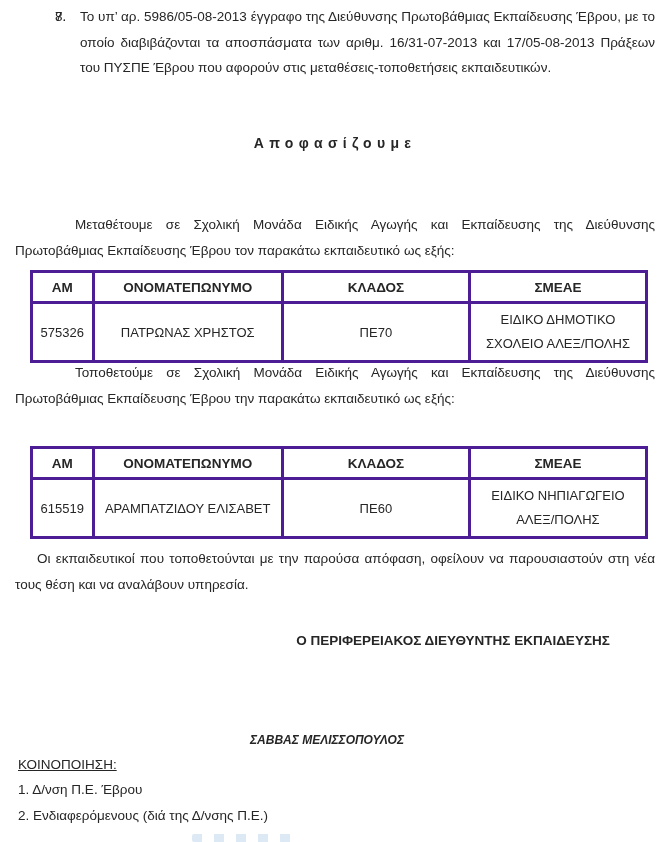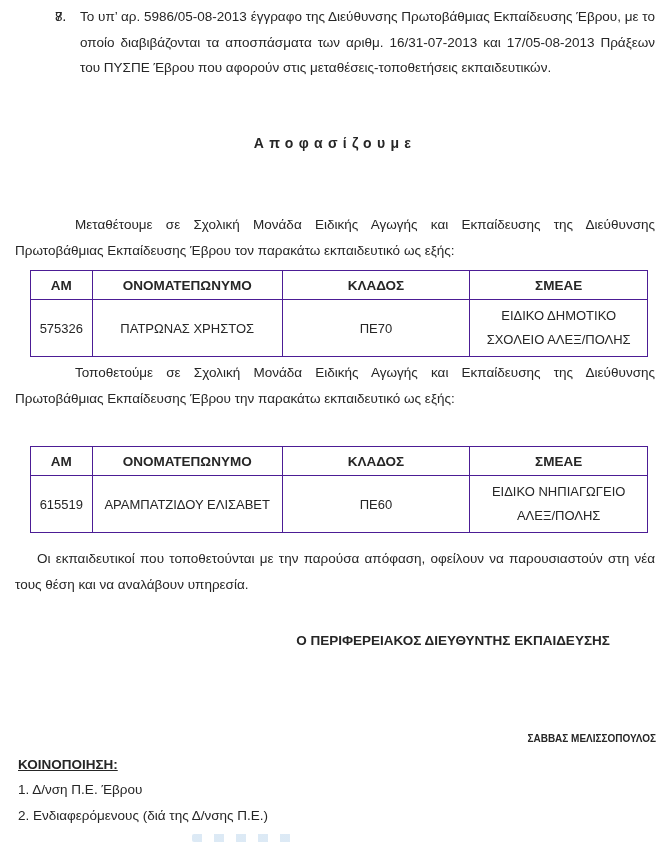--- a/index.html
+++ b/index.html
@@ -17,35 +17,35 @@
   .para{position:absolute;left:15px;width:640px;text-align:justify;
     font-size:13.5px;line-height:25.5px;}
   .para-transfer{top:183px;text-indent:60px;margin-top:29px;}
   .para-placement{top:360px;text-indent:60px;}
   .para-obligation{top:546px;text-indent:22px;}
   table.doc-table{position:absolute;left:30px;width:618px;
     border-collapse:collapse;table-layout:fixed;font-size:13px;}
   .table-transfer{top:270px;}
   .table-placement{top:446px;}
   table.doc-table th,table.doc-table td{
-    border:1px solid #4c1d95;text-align:center;vertical-align:middle;
+    border:3px solid #4c1d95;text-align:center;vertical-align:middle;
     padding:2px 4px;overflow:hidden;}
   table.doc-table th{font-weight:bold;font-size:13.5px;height:24px;}
   table.doc-table td{height:52px;}
   .table-placement td{height:56px;}
   td.smeae-cell{font-size:13px;line-height:24px;padding:2px;}
   col.c-am{width:10%;} col.c-name{width:30.8%;}
   col.c-branch{width:30.4%;} col.c-smeae{width:28.8%;}
   .sig-title{position:absolute;top:633px;left:250px;width:406px;
     text-align:center;font-weight:bold;font-size:13.5px;}
   .sig-name{position:absolute;top:733px;left:250px;width:406px;
-    text-align:right;font-weight:bold;font-size:10px;}
+    text-align:left;font-weight:bold;font-size:12px;font-style:italic;}
   .notify{position:absolute;top:752px;left:18px;width:420px;
     font-size:13.5px;line-height:25.3px;}
-  .notify-heading{font-weight:bold;text-decoration:underline;}
+  .notify-heading{font-weight:normal;text-decoration:underline;}
   .stamp-fragment{position:absolute;left:192px;top:834px;width:100px;height:8px;
     background:repeating-linear-gradient(90deg,
       rgba(150,190,225,0.55) 0 10px, rgba(255,255,255,0) 10px 22px);
     border-radius:2px;opacity:0.6;}
 </style>
 </head>
 <body>
 
 <div class="list">
   <div class="list-item">

